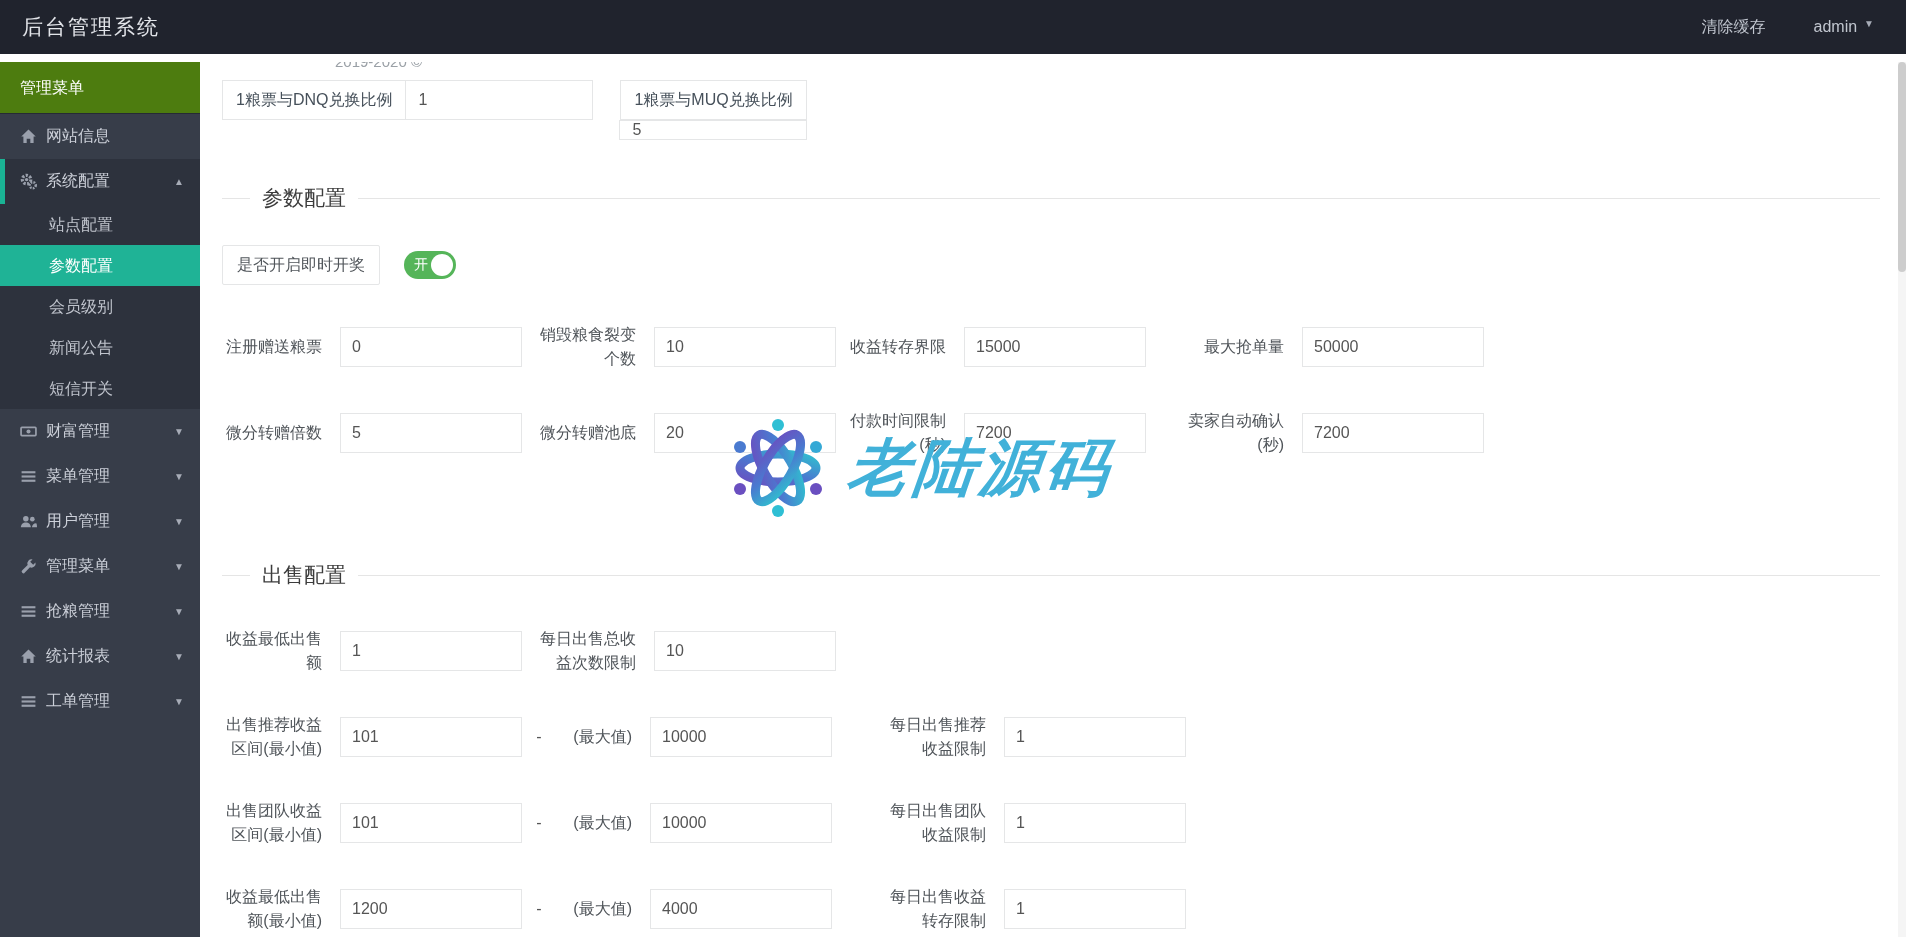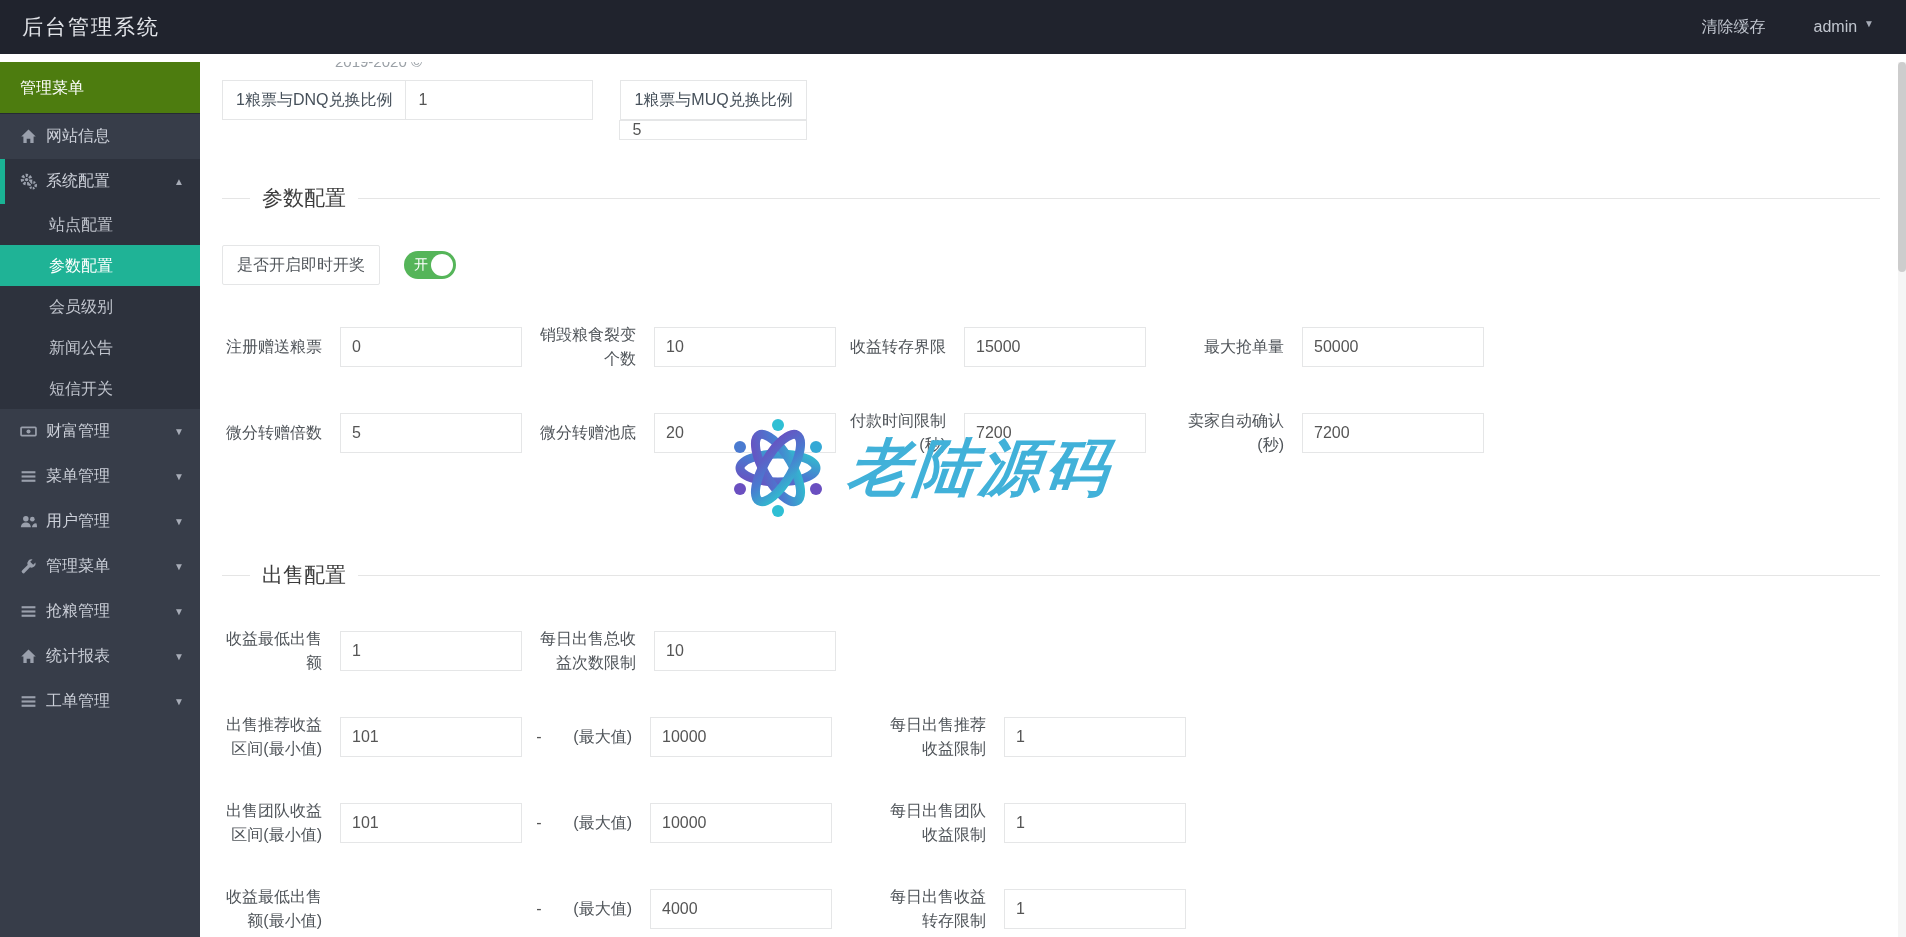--- a/index.html
+++ b/index.html
@@ -330,20 +330,21 @@
       <input class="finput" value="10000" style="">
       <div class="fcol cd">
         <div class="flabel">每日出售团队收益限制</div>
         <input class="finput" value="1" style="">
       </div>
     </div>
 
     <div class="frow">
       <div class="fcol">
         <div class="flabel">收益最低出售额(最小值)</div>
+        <input class="finput" value="1200" style="">
       </div>
       <span class="dash">-</span>
       <span class="max-label">(最大值)</span>
       <input class="finput" value="4000" style="">
       <div class="fcol cd">
         <div class="flabel">每日出售收益转存限制</div>
         <input class="finput" value="1" style="">
       </div>
     </div>
 

